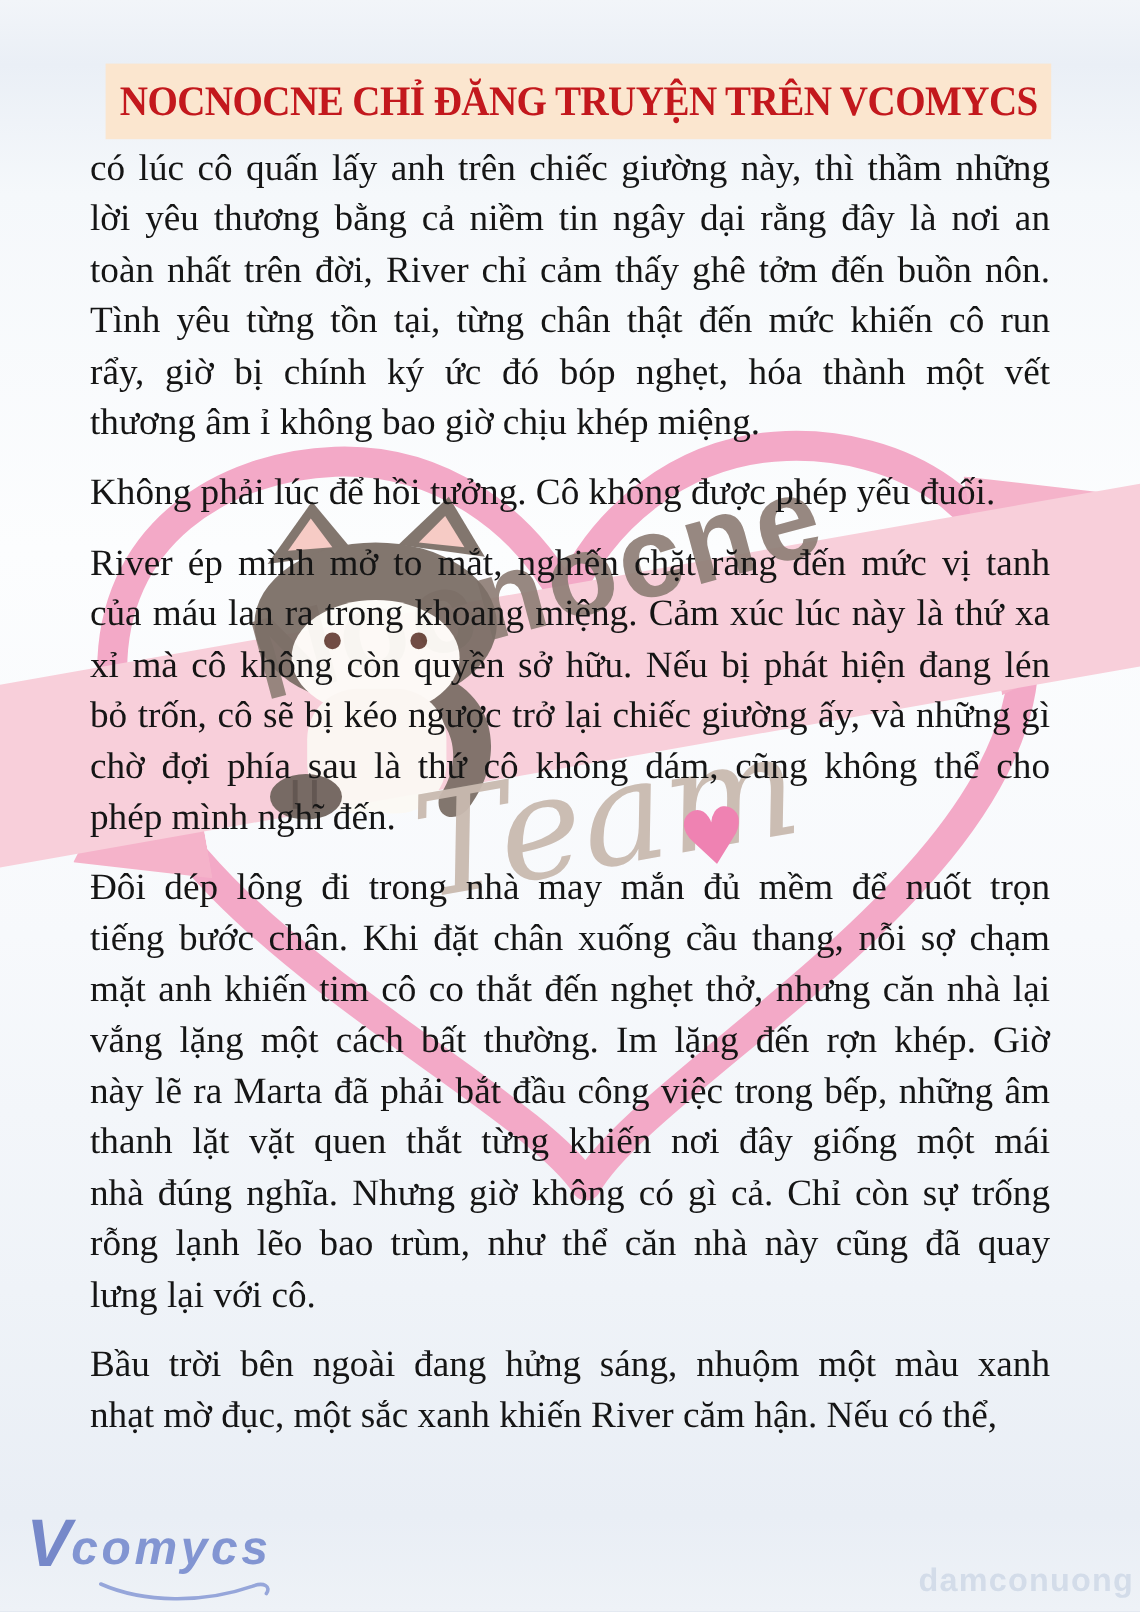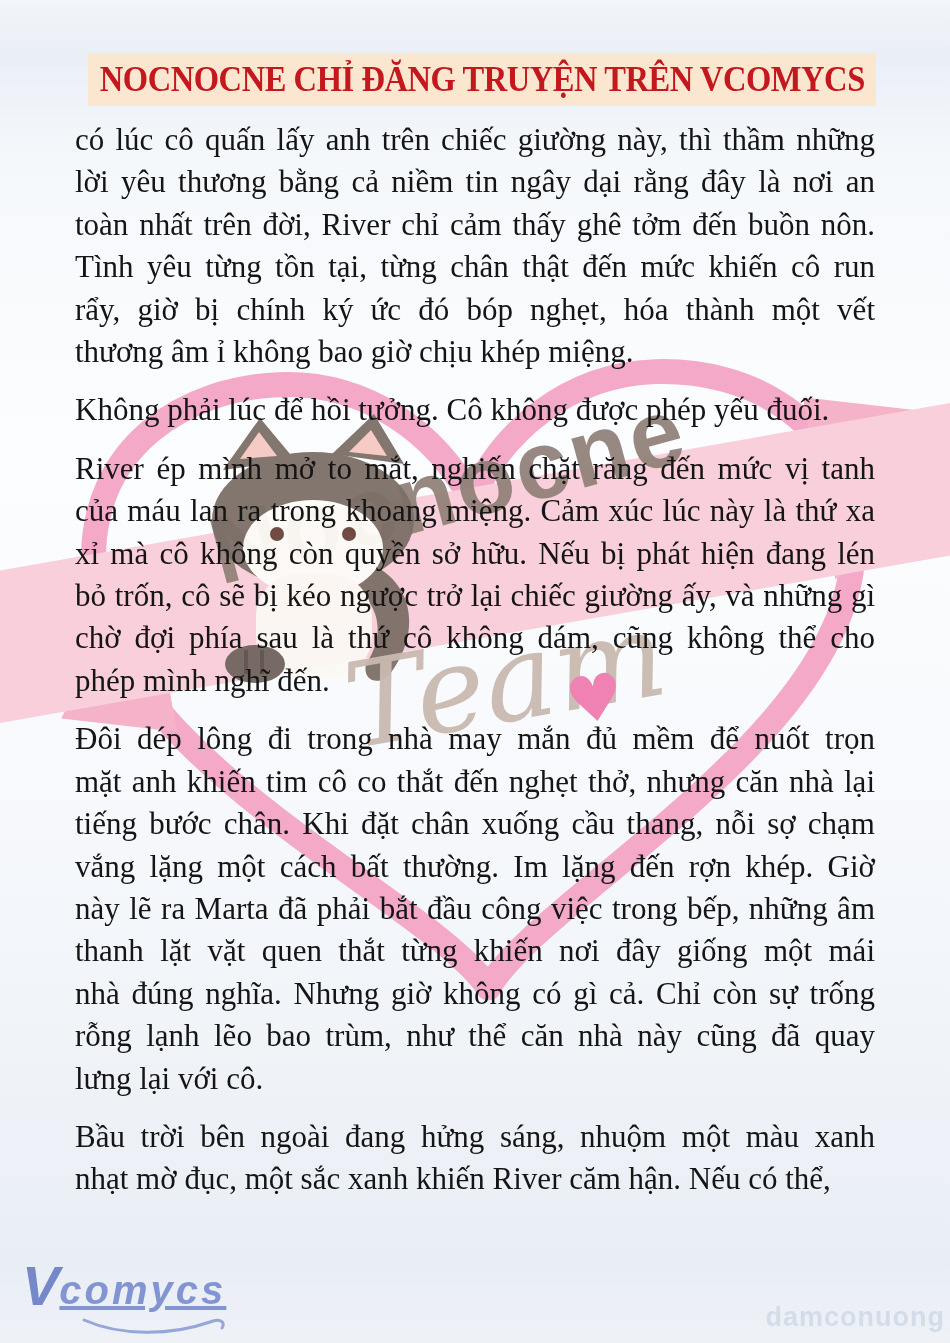--- a/index.html
+++ b/index.html
@@ -33,21 +33,21 @@
   }
   .wm-mini-heart{
     position:absolute;left:566px;top:662px;
     font-family:"DejaVu Sans",sans-serif;
     font-size:64px;color:#ef82b2;transform:rotate(-8deg);
   }
   .wm-cat{position:absolute;left:198px;top:412px;opacity:.95;}
   
   .content{position:absolute;inset:0;z-index:2;}
   .header-band{
-    position:absolute;left:88px;top:53px;width:788px;height:53px;
+    position:absolute;left:88px;top:53px;width:788px;height:63px;
     background:#fbe6cf;display:flex;align-items:center;justify-content:center;
   }
   .header-band span{
     font-family:"Liberation Serif",serif;font-weight:bold;
     font-size:35px;color:#c3181d;white-space:nowrap;
     letter-spacing:-0.5px;transform:scaleX(0.93);
   }
   .story{
     position:absolute;left:75px;top:119px;width:800px;
     font-size:31px;line-height:42.4px;color:#151515;
@@ -56,21 +56,21 @@
   .line{text-align:justify;text-align-last:justify;white-space:normal;}
   .line.last{text-align-last:left;}
   
   .vcomycs{
     position:absolute;left:22px;top:1258px;z-index:3;
     display:flex;align-items:flex-start;
     color:#7f93d0;font-family:"Liberation Sans",sans-serif;
     font-style:italic;font-weight:bold;line-height:1;
   }
   .logo-v{font-size:56px;color:#7688c9;}
-  .logo-rest{font-size:40px;letter-spacing:3px;margin-top:12px;color:#8295d2;text-decoration:underline;}
+  .logo-rest{font-size:40px;letter-spacing:3px;margin-top:12px;color:#8295d2;}
   .logo-swash{position:absolute;left:58px;top:56px;}
   .site-credit{
     position:absolute;right:5px;bottom:10px;z-index:3;
     font-family:"Liberation Sans",sans-serif;font-weight:bold;
     font-size:27px;letter-spacing:1px;color:#d3dce9;
   }
 </style>
 </head>
 <body>
 
@@ -135,22 +135,22 @@
         <div class="para">
           <div class="line">River ép mình mở to mắt, nghiến chặt răng đến mức vị tanh</div>
           <div class="line">của máu lan ra trong khoang miệng. Cảm xúc lúc này là thứ xa</div>
           <div class="line">xỉ mà cô không còn quyền sở hữu. Nếu bị phát hiện đang lén</div>
           <div class="line">bỏ trốn, cô sẽ bị kéo ngược trở lại chiếc giường ấy, và những gì</div>
           <div class="line">chờ đợi phía sau là thứ cô không dám, cũng không thể cho</div>
           <div class="line last">phép mình nghĩ đến.</div>
         </div>
         <div class="para">
           <div class="line">Đôi dép lông đi trong nhà may mắn đủ mềm để nuốt trọn</div>
+          <div class="line">tiếng bước chân. Khi đặt chân xuống cầu thang, nỗi sợ chạm</div>
           <div class="line">mặt anh khiến tim cô co thắt đến nghẹt thở, nhưng căn nhà lại</div>
-          <div class="line">tiếng bước chân. Khi đặt chân xuống cầu thang, nỗi sợ chạm</div>
           <div class="line">vắng lặng một cách bất thường. Im lặng đến rợn khép. Giờ</div>
           <div class="line">này lẽ ra Marta đã phải bắt đầu công việc trong bếp, những âm</div>
           <div class="line">thanh lặt vặt quen thắt từng khiến nơi đây giống một mái</div>
           <div class="line">nhà đúng nghĩa. Nhưng giờ không có gì cả. Chỉ còn sự trống</div>
           <div class="line">rỗng lạnh lẽo bao trùm, như thể căn nhà này cũng đã quay</div>
           <div class="line last">lưng lại với cô.</div>
         </div>
         <div class="para">
           <div class="line">Bầu trời bên ngoài đang hửng sáng, nhuộm một màu xanh</div>
           <div class="line last">nhạt mờ đục, một sắc xanh khiến River căm hận. Nếu có thể,</div>

